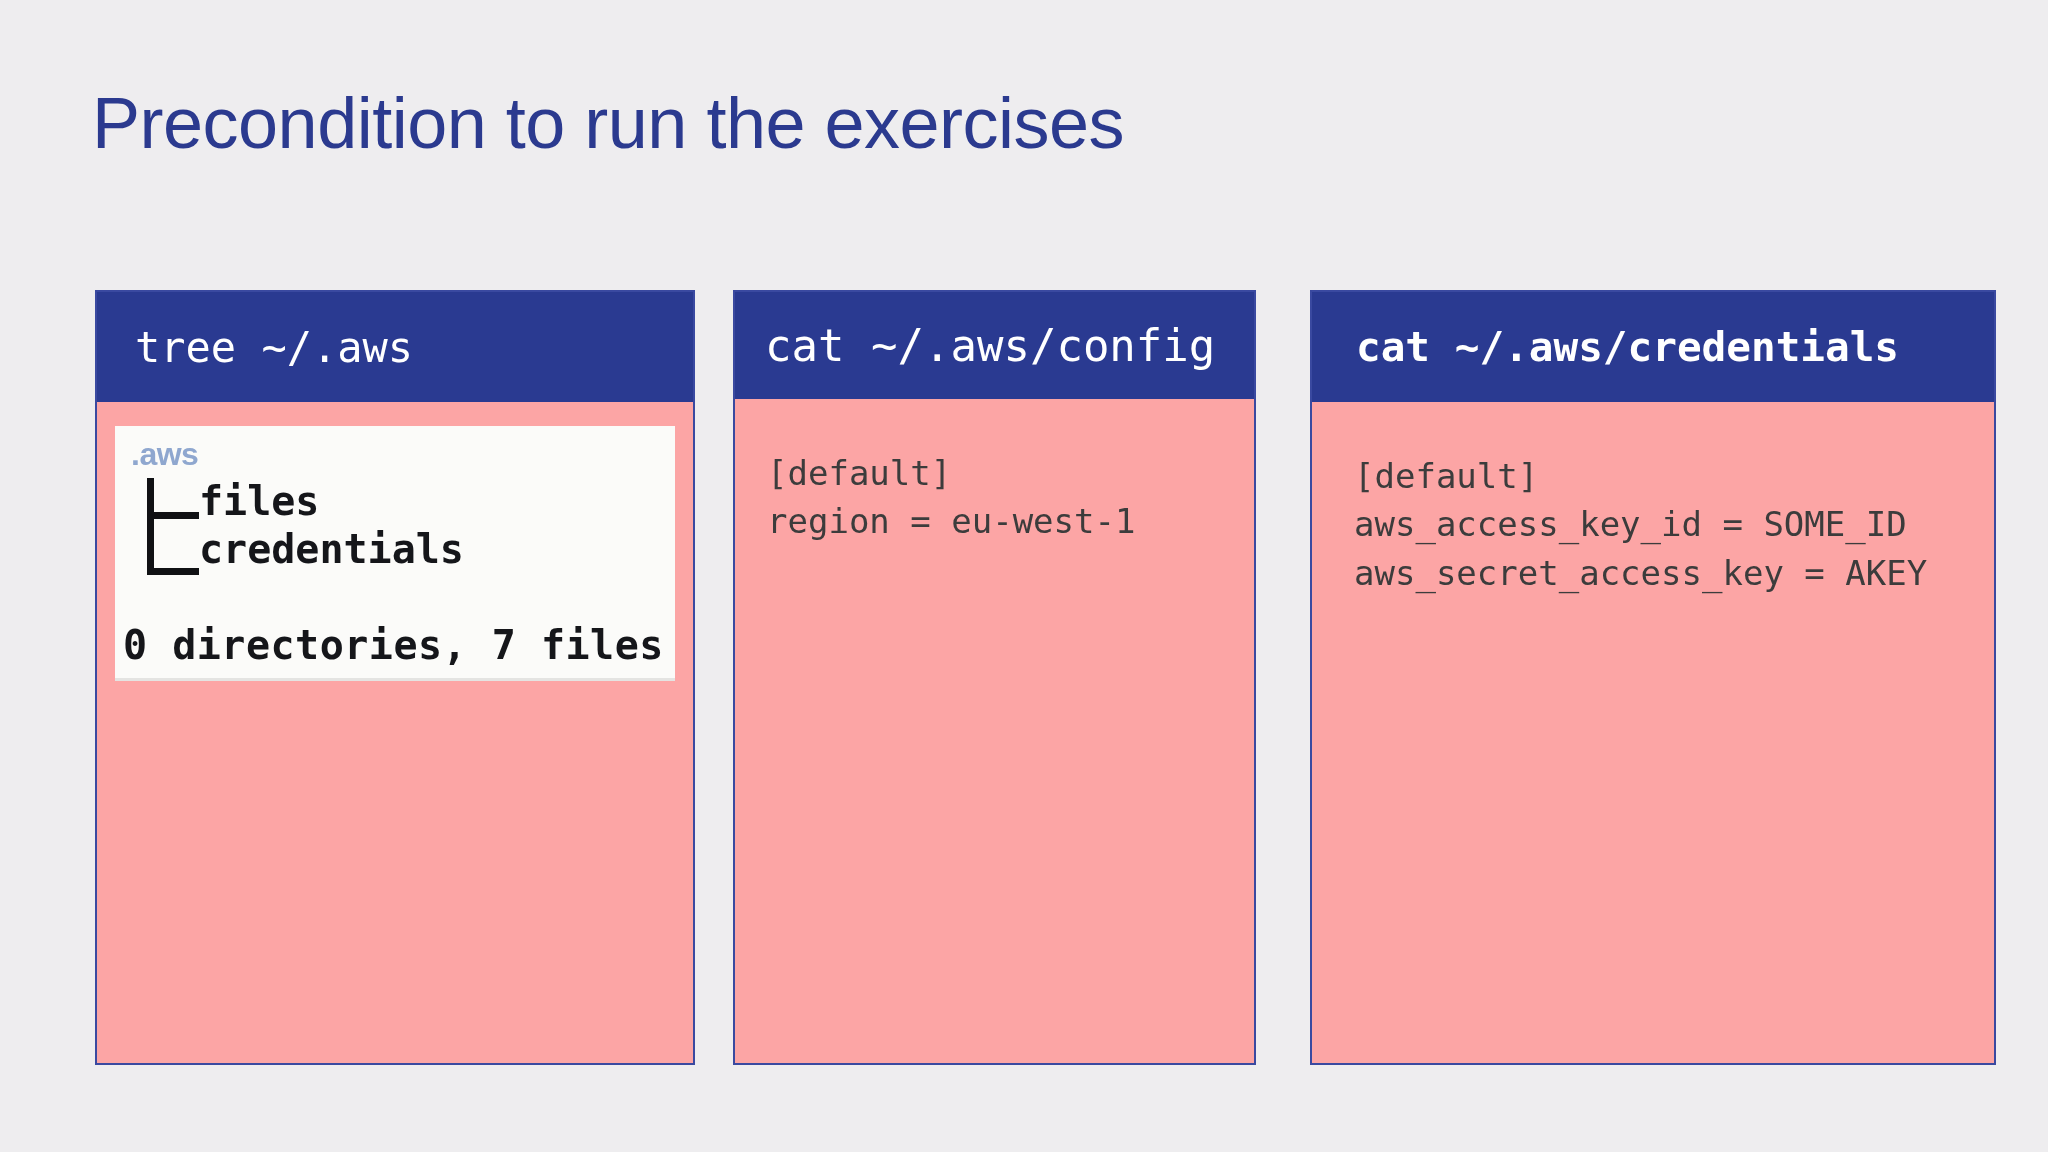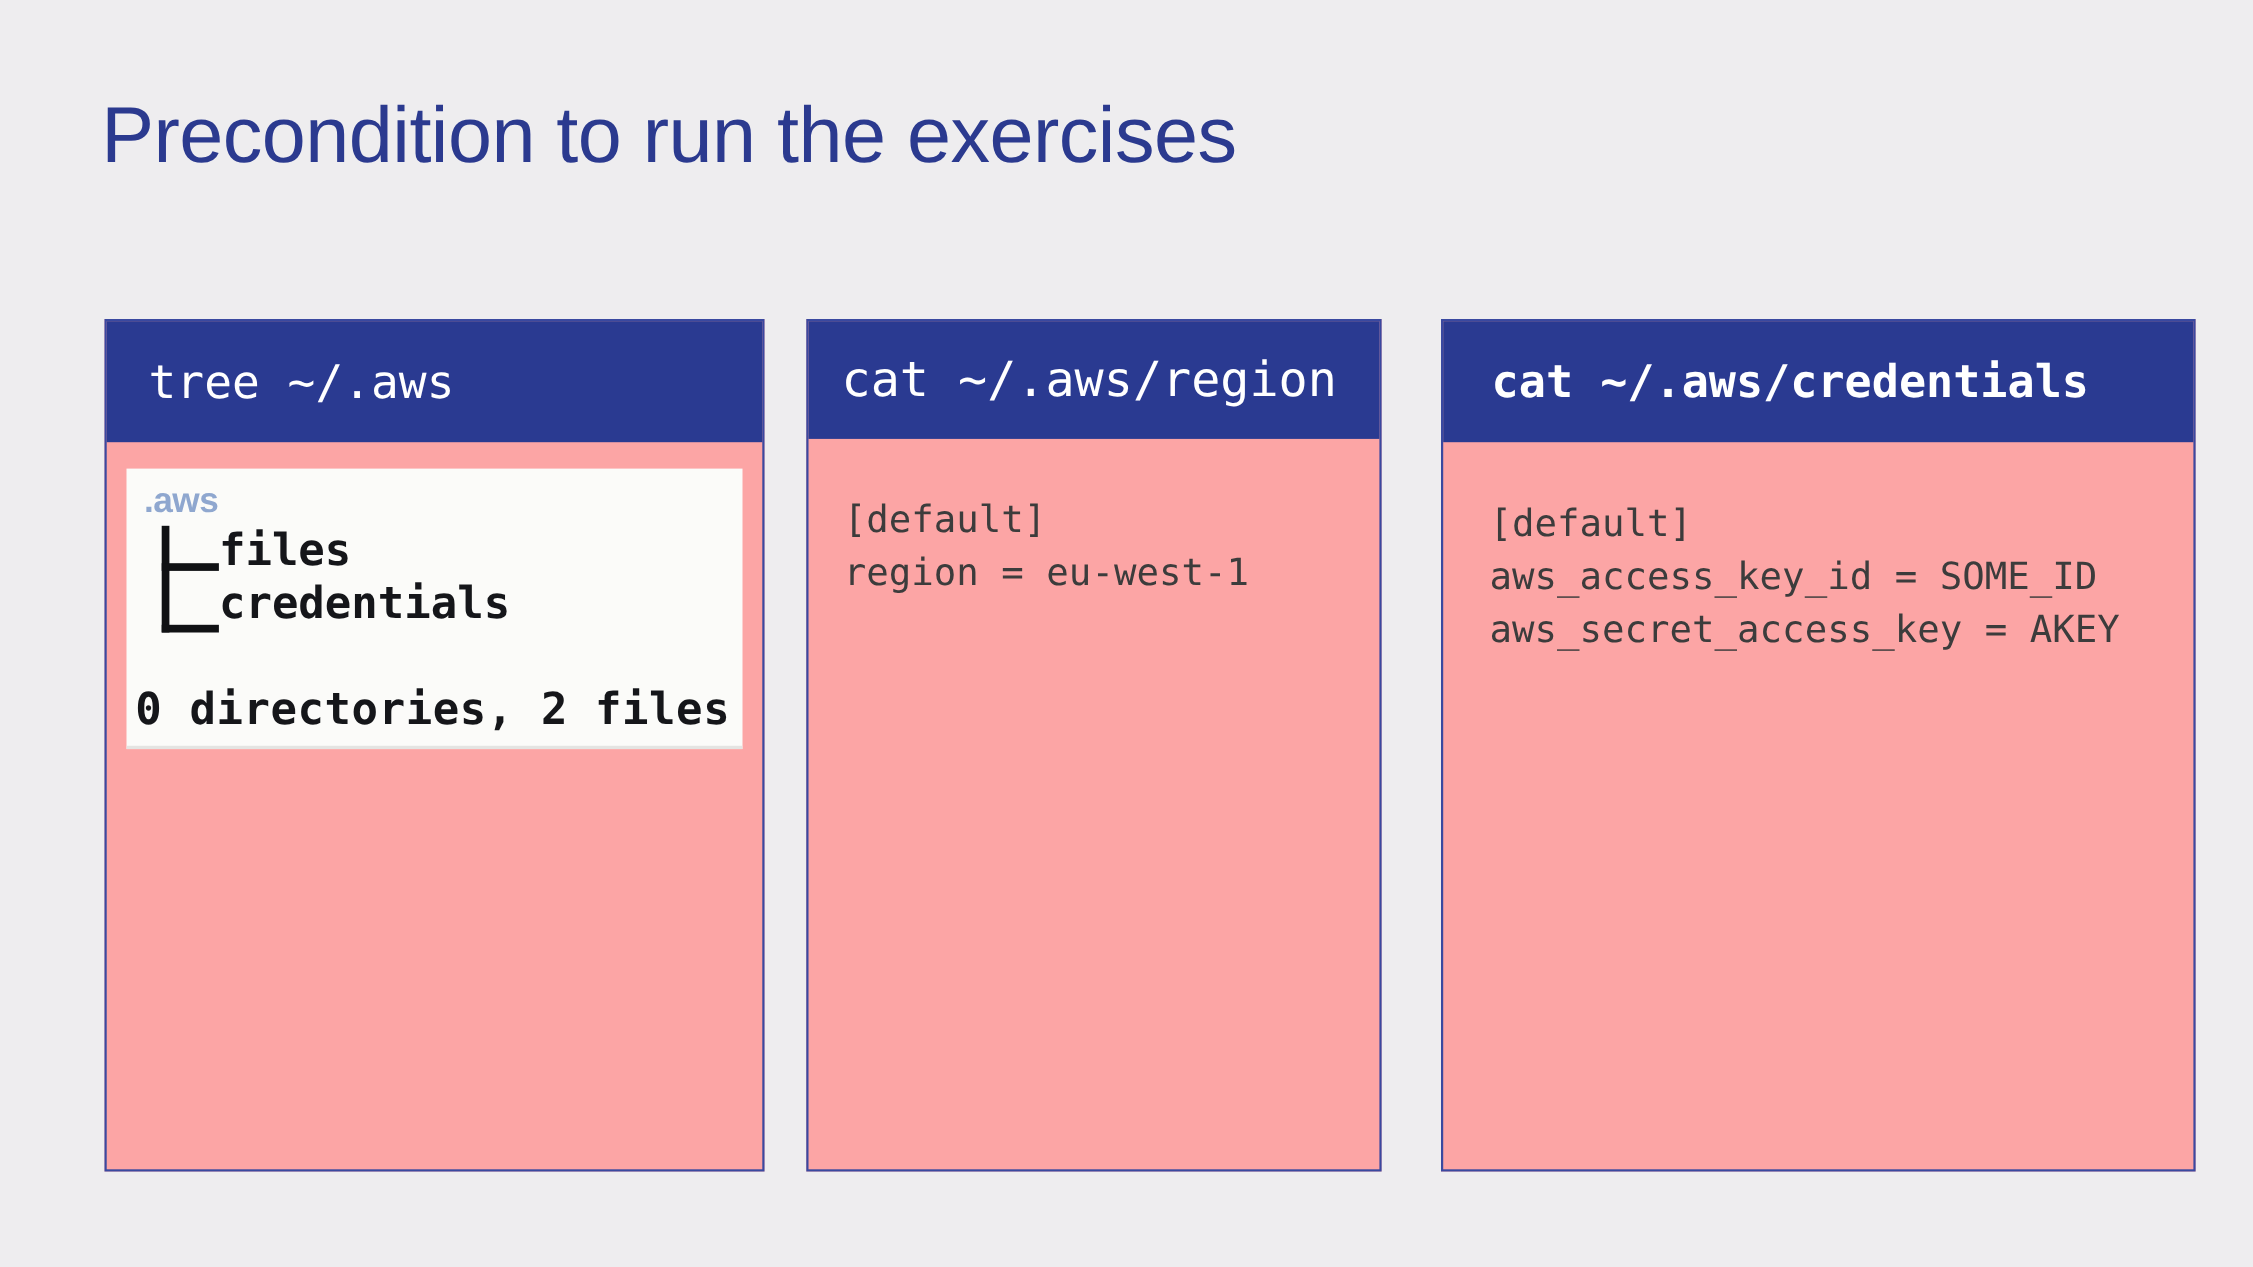--- a/index.html
+++ b/index.html
@@ -186,27 +186,27 @@
         <div class="tree-shot">
           <div class="tree-line tree-root">.aws</div>
 
           <div class="tree-branch branch-vert"></div>
           <div class="tree-branch branch-h1"></div>
           <div class="tree-branch branch-h2"></div>
 
           <div class="tree-line tree-entry-1">files</div>
           <div class="tree-line tree-entry-2">credentials</div>
 
-          <div class="tree-line tree-summary">0 directories, 2 files</div>
+          <div class="tree-line tree-summary">0 directories, 7 files</div>
         </div>
       </div>
     </div>
 
     <div class="card card-2">
-      <div class="card-header">cat ~/.aws/region</div>
+      <div class="card-header">cat ~/.aws/config</div>
       <div class="card-body">
         <div class="code-block">[default]
 region = eu-west-1</div>
       </div>
     </div>
 
     <div class="card card-3">
       <div class="card-header">cat ~/.aws/credentials</div>
       <div class="card-body">
         <div class="code-block">[default]

